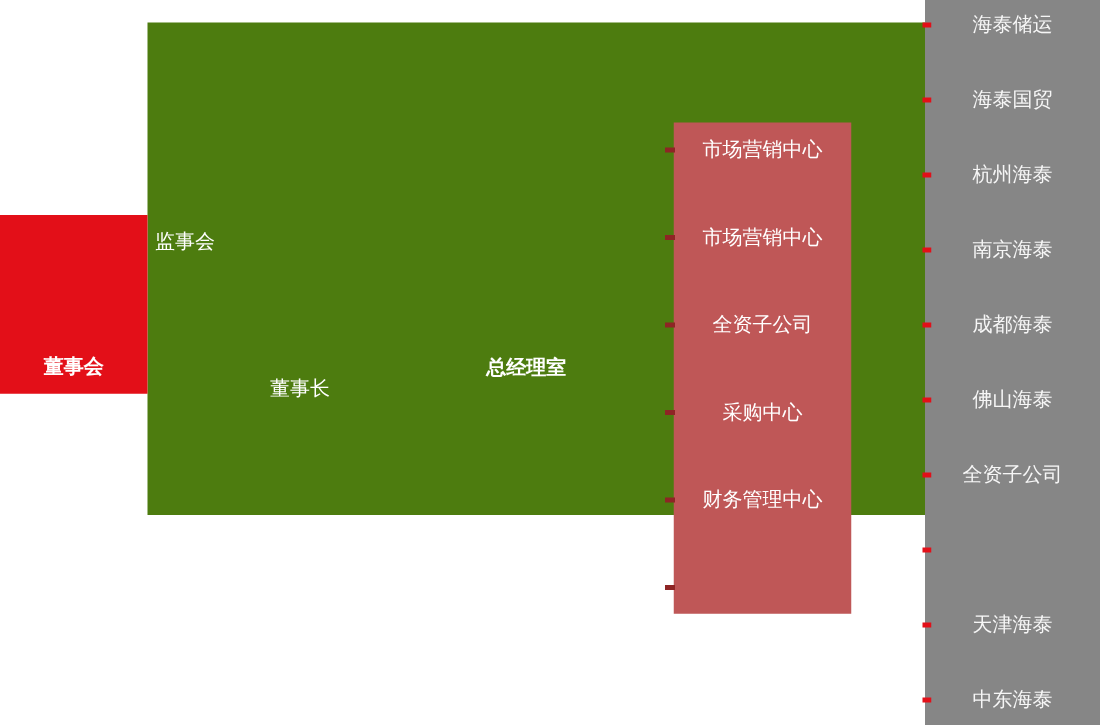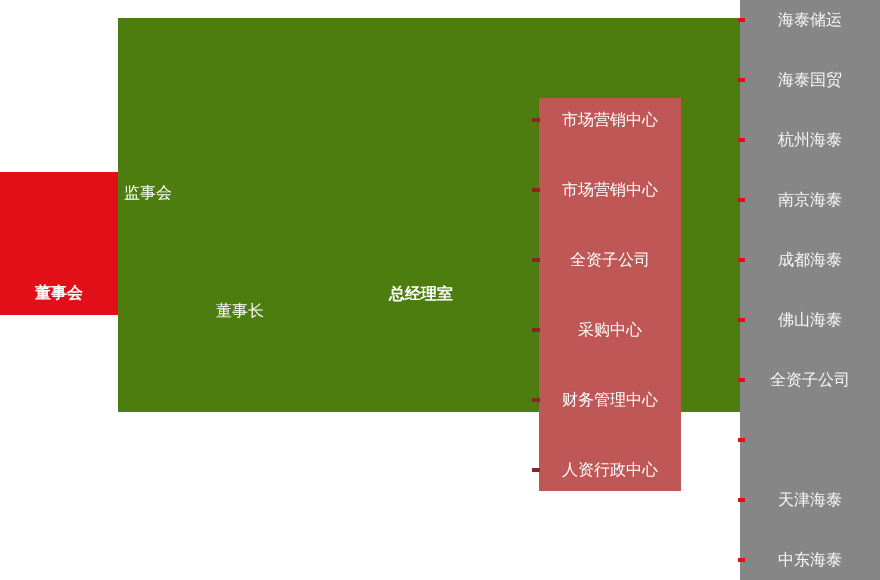--- a/index.html
+++ b/index.html
@@ -75,21 +75,20 @@
   <div id="board-block" class="abs">
     <span id="board-label" class="abs lbl">董事会</span>
   </div>
 
   <div id="centers-panel" class="abs">
     <div class="abs center-item" style="top:13px">市场营销中心</div>
     <div class="abs center-item" style="top:83px">市场营销中心</div>
     <div class="abs center-item" style="top:153px">全资子公司</div>
     <div class="abs center-item" style="top:223px">采购中心</div>
     <div class="abs center-item" style="top:293px">财务管理中心</div>
-    <div class="abs center-item" style="top:363px">人资行政中心</div>
   </div>
 
   <div class="abs tick-dark" style="top:118px"></div>
   <div class="abs tick-dark" style="top:188px"></div>
   <div class="abs tick-dark" style="top:258px"></div>
   <div class="abs tick-dark" style="top:328px"></div>
   <div class="abs tick-dark" style="top:398px"></div>
   <div class="abs tick-dark" style="top:468px"></div>
 
   <div id="subsidiaries-panel" class="abs">

